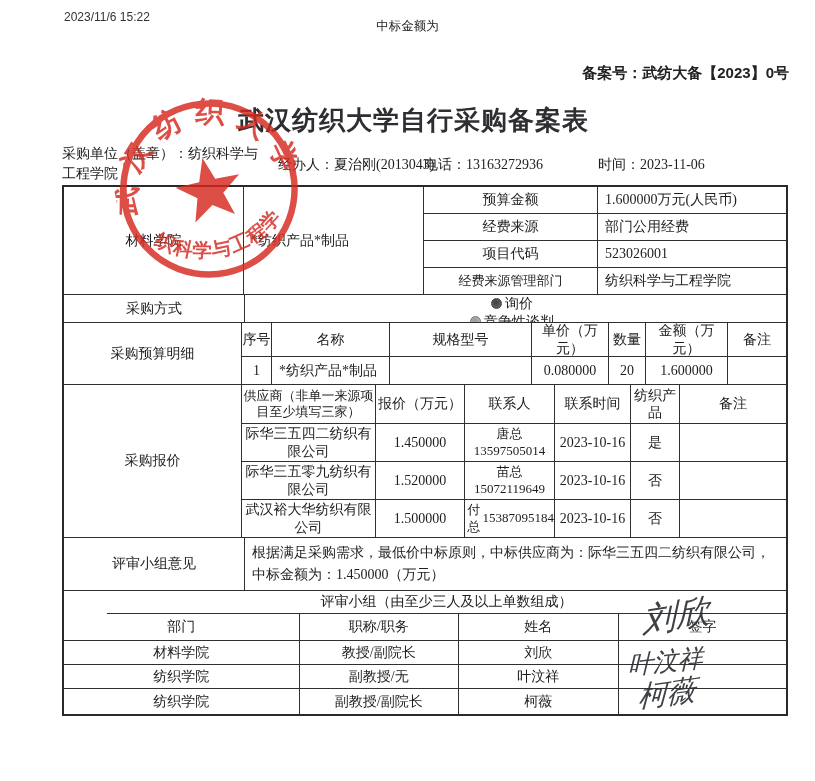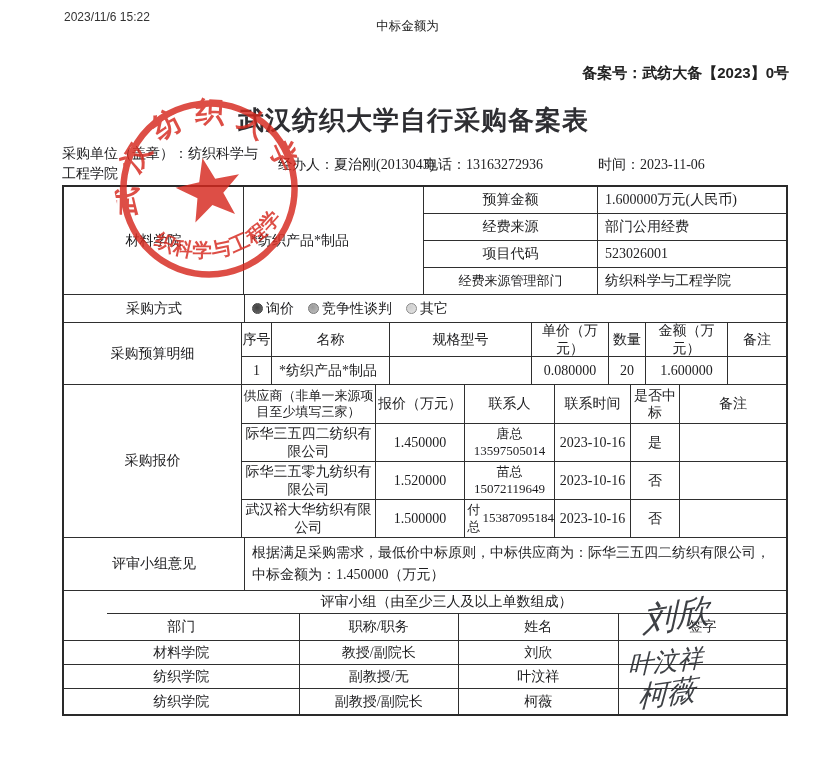--- a/index.html
+++ b/index.html
@@ -93,21 +93,21 @@
         </div>
         <div class="trow" style="height:27px;">
           <div class="cell small" style="width:174px;">经费来源管理部门</div>
           <div class="cell left last" style="width:188px;">纺织科学与工程学院</div>
         </div>
       </div>
     </div>
 
     <div class="trow" style="height:28px;">
       <div class="cell" style="width:182px;">采购方式</div>
-      <div class="cell left last" style="width:544px;">
+      <div class="cell left last" style="width:544px;flex-direction:column;">
         <span class="radio-opt">
           <span class="radio-dot sel"></span>
           <span>询价</span>
         </span>
         <span class="radio-opt">
           <span class="radio-dot mid"></span>
           <span>竞争性谈判</span>
         </span>
         <span class="radio-opt">
           <span class="radio-dot"></span>
@@ -141,21 +141,21 @@
     </div>
 
     <div class="trow" style="height:153px;">
       <div class="cell" style="width:182px;">采购报价</div>
       <div class="stack" style="width:544px;">
         <div class="trow" style="height:39px;">
           <div class="cell small" style="width:134px;">供应商（非单一来源项目至少填写三家）</div>
           <div class="cell" style="width:89px;">报价（万元）</div>
           <div class="cell" style="width:90px;">联系人</div>
           <div class="cell" style="width:76px;">联系时间</div>
-          <div class="cell" style="width:49px;">是否中标</div>
+          <div class="cell" style="width:49px;">纺织产品</div>
           <div class="cell last" style="width:106px;">备注</div>
         </div>
         <div class="trow" style="height:38px;">
           <div class="cell" style="width:134px;">际华三五四二纺织有限公司</div>
           <div class="cell" style="width:89px;">1.450000</div>
           <div class="cell small" style="width:90px; flex-direction:column;">
             <span>唐总</span>
             <span>13597505014</span>
           </div>
           <div class="cell" style="width:76px;">2023-10-16</div>

